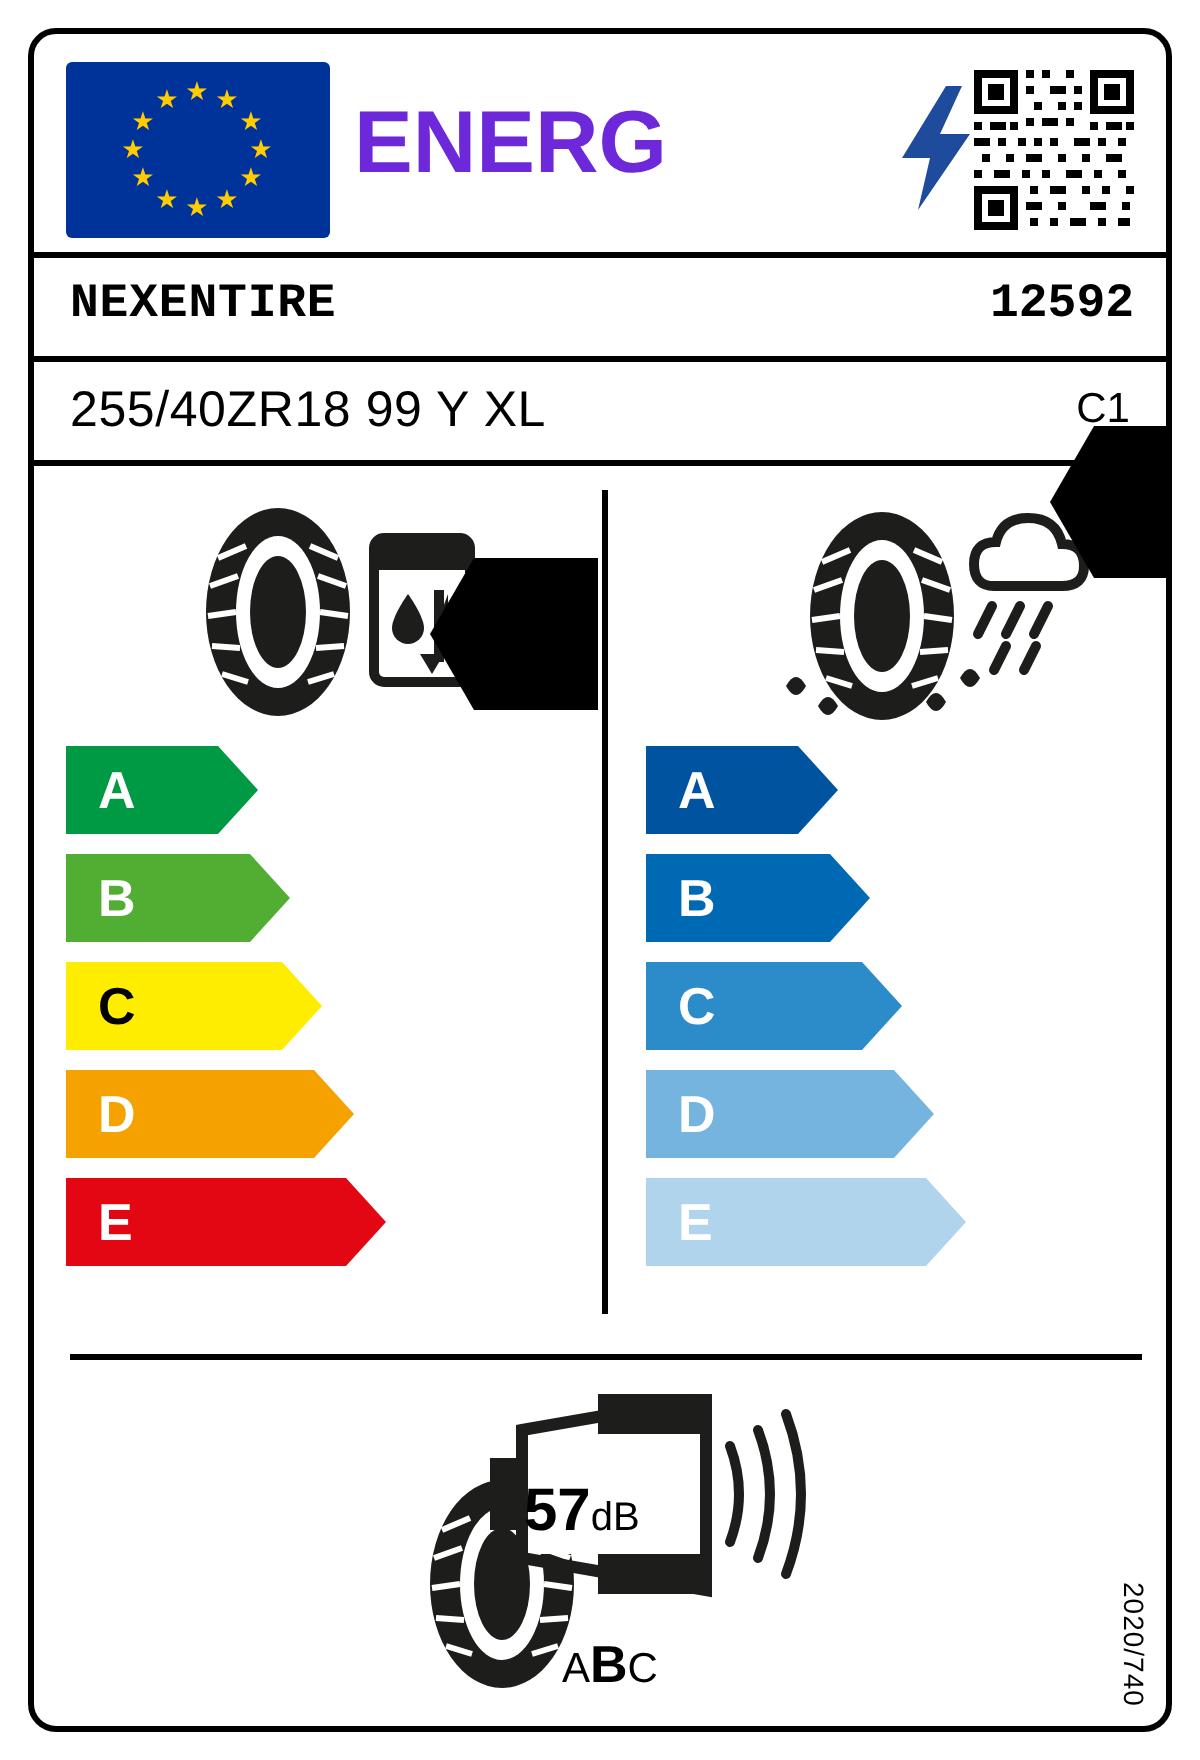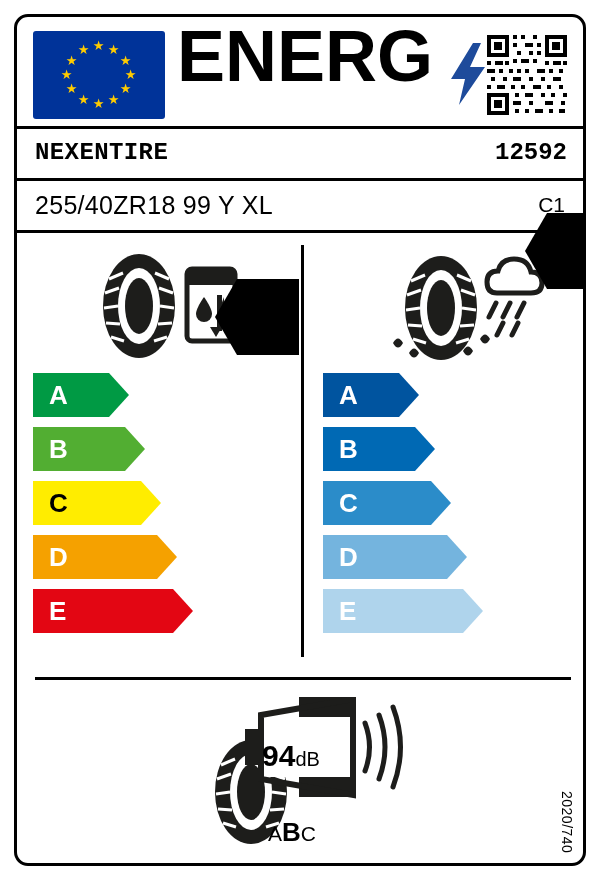--- a/index.html
+++ b/index.html
@@ -52,25 +52,25 @@
     color: #FFCC00;
     font-size: 13px;
     line-height: 13px;
     width: 13px;
     height: 13px;
     text-align: center;
   }
   .energ {
     position: absolute;
     left: 160px;
-    top: 8px;
-    font-size: 72px;
+    top: 24px;
+    font-size: 44px;
     font-weight: bold;
     letter-spacing: 0px;
-    color: #000000;
+    color: #6d28d9;
     line-height: 62px;
   }
   .bolt {
     position: absolute;
     left: 430px;
     top: 26px;
     width: 40px;
     height: 62px;
   }
   .qr {
@@ -244,21 +244,21 @@
     top: 50px;
     font-size: 30px;
     font-weight: bold;
   }
   .noise-db .unit {
     font-size: 20px;
     font-weight: normal;
   }
   .noise-classes {
     position: absolute;
-    left: 251px;
+    left: 264px;
     top: 128px;
     font-size: 21px;
   }
   .noise-classes .sel {
     font-size: 26px;
     font-weight: bold;
   }
   .doc-ref {
     position: absolute;
     right: 8px;
@@ -554,21 +554,21 @@
       <rect x="56" y="20" width="92" height="60" fill="#ffffff"></rect>
       <polygon points="58,18 150,2 150,98 58,82" fill="none" stroke="#1d1d1b" stroke-width="6"></polygon>
       <g fill="none" stroke="#1d1d1b" stroke-width="5" stroke-linecap="round">
         <path d="M162 26 q9 24 0 48"></path>
         <path d="M176 18 q12 32 0 64"></path>
         <path d="M190 10 q15 40 0 80"></path>
       </g>
     </svg>
 
     <div class="noise-db">
-      <span>94</span><span class="unit">dB</span>
+      <span>57</span><span class="unit">dB</span>
     </div>
 
     <div class="noise-classes">
       <span>A</span><span class="sel">B</span><span>C</span>
     </div>
 
     <div class="doc-ref">2020/740</div>
   </div>
 
 </div>

